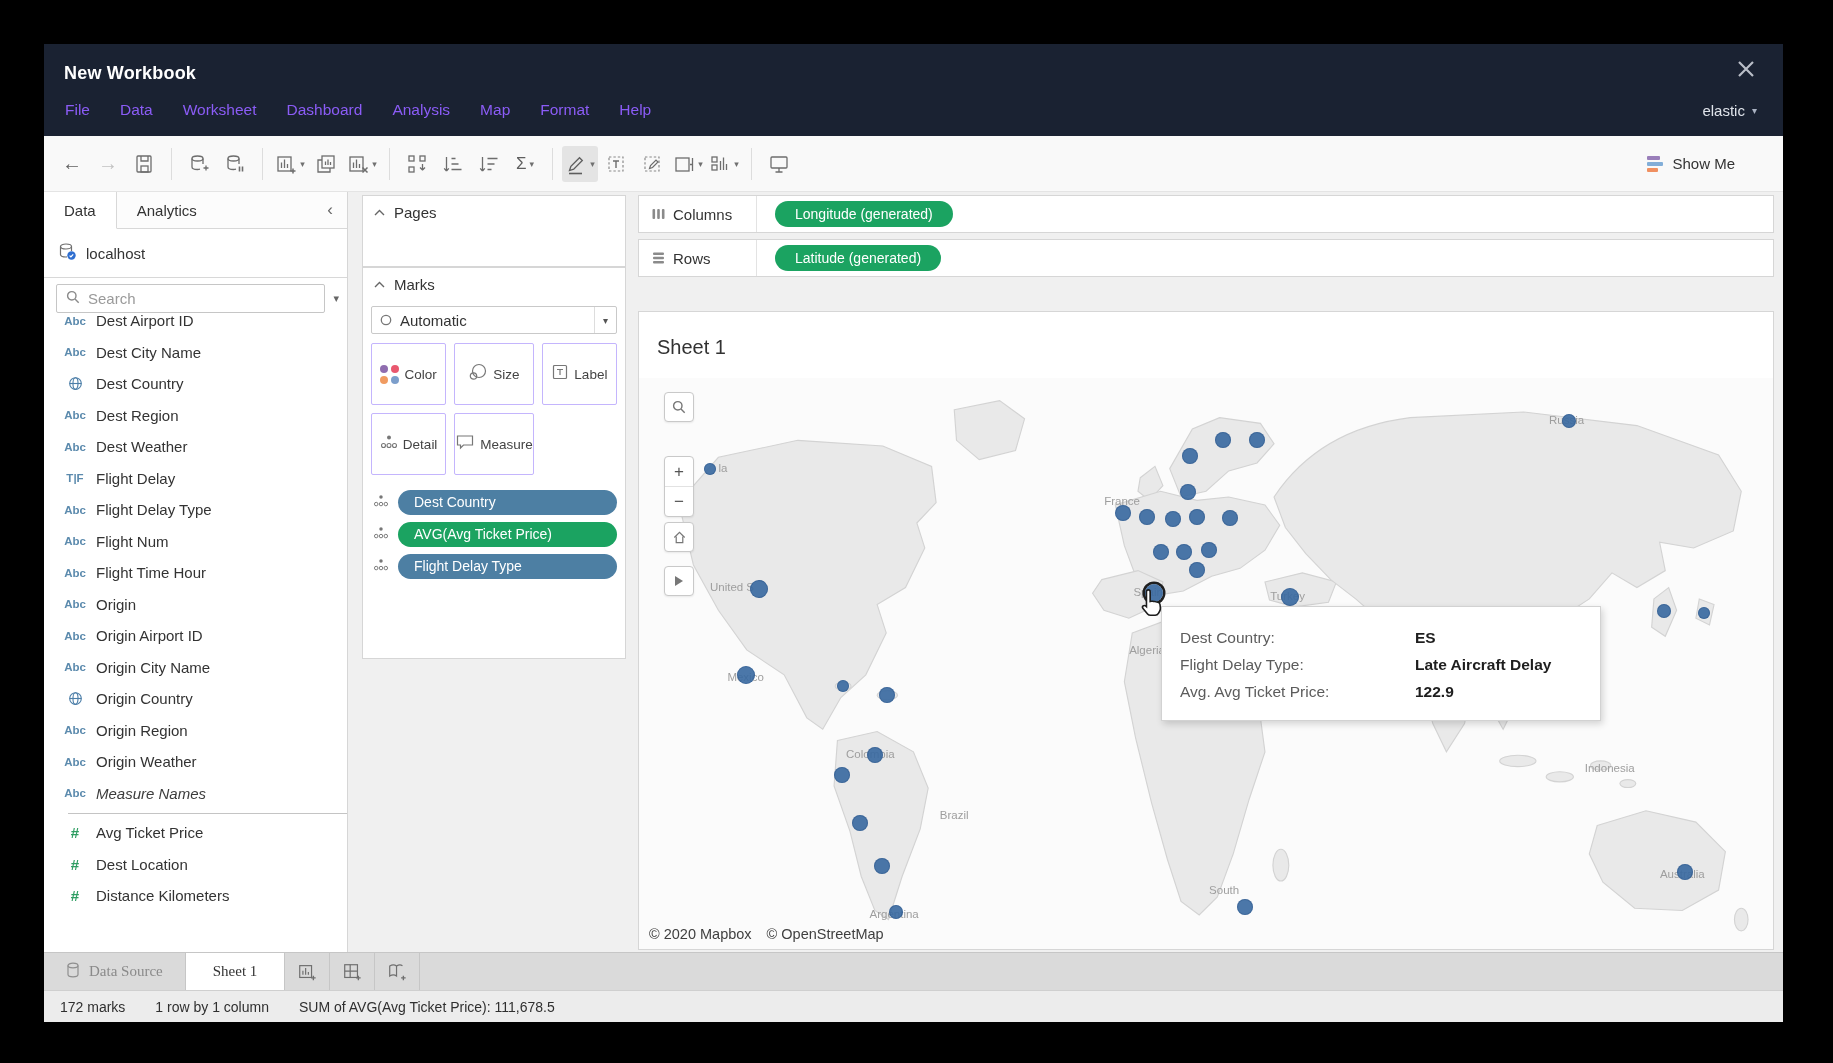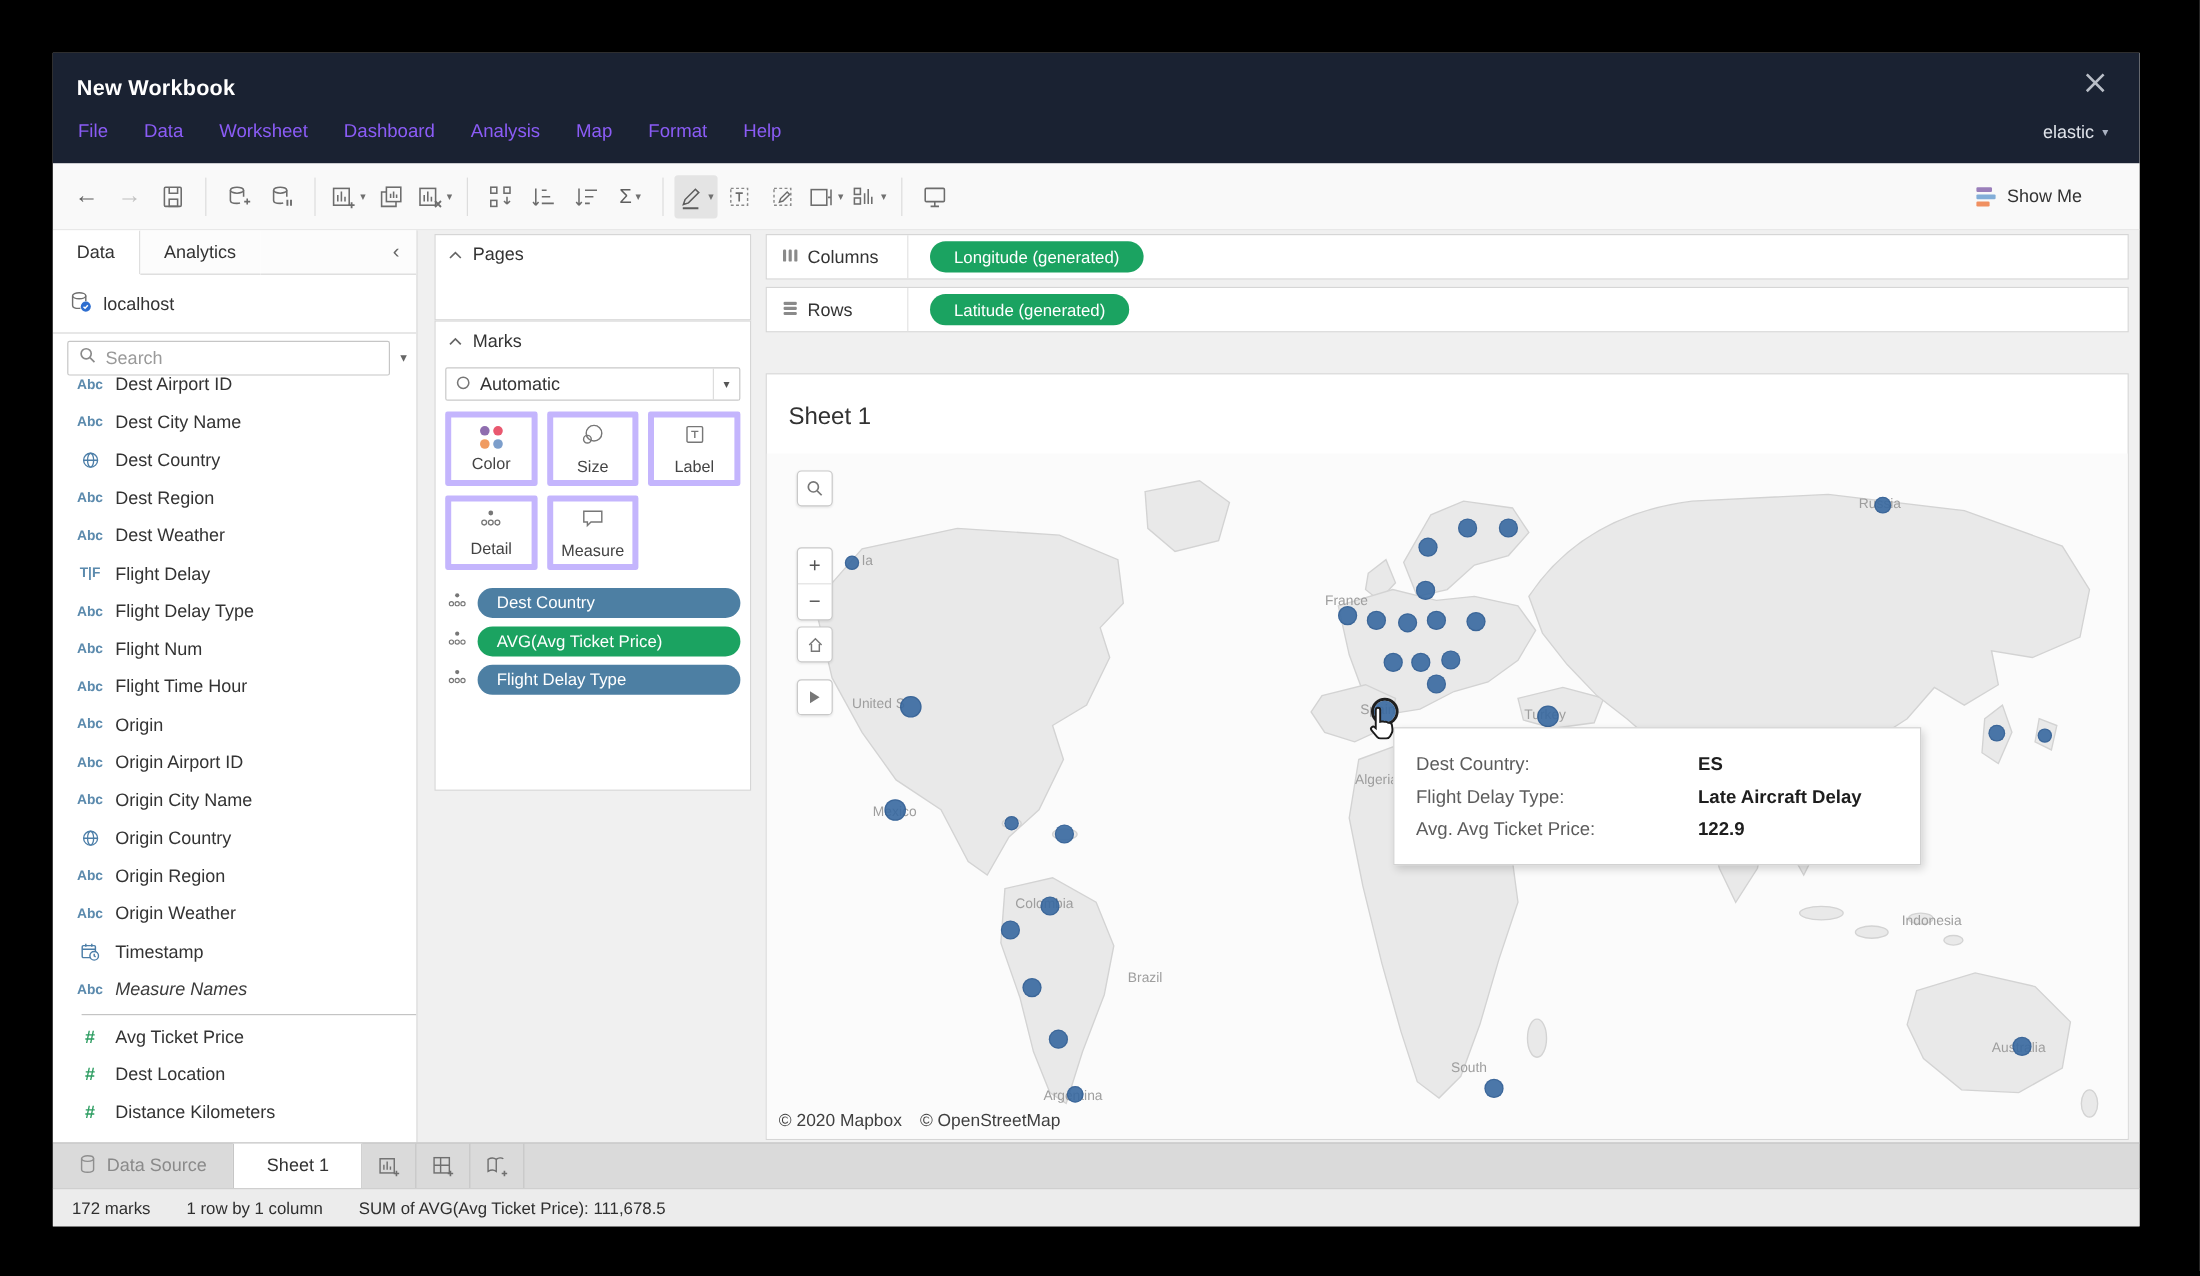--- a/index.html
+++ b/index.html
@@ -58,21 +58,21 @@
 
   
   .cards-panel { width:290px; flex:none; padding:3px 12px 0 14px; }
   .card { background:#fff; border:1px solid #d6d6d6; margin-bottom:0; }
   .card-header { height:32px; display:flex; align-items:center; gap:9px; padding:0 11px; font-size:15px; color:#333; cursor:pointer; }
   .card.pages { height:72px; } .card.filters { height:72px; } .card.marks { height:392px; }
   .chev svg { display:block; }
   .mark-type { margin:6px 8px 9px; height:28px; border:1px solid #c9c9c9; border-radius:2px; display:flex; align-items:center; gap:8px; padding:0 8px; font-size:15px; color:#333; cursor:pointer; background:#fff; }
   .mt-caret { margin-left:auto; border-left:1px solid #ddd; align-self:stretch; display:flex; align-items:center; padding-left:8px; font-size:10px; color:#555; }
   .mark-btns { display:grid; grid-template-columns:repeat(3,1fr); gap:8px; padding:0 8px; }
-  .mbtn { height:62px; border:5px solid #c4b5fd; border-radius:2px; background:#fff; display:flex; flex-direction:column; align-items:center; justify-content:center; gap:5px; cursor:pointer; }
+  .mbtn { height:62px; border:1px solid #c4b5fd; border-radius:2px; background:#fff; display:flex; flex-direction:row; align-items:center; justify-content:center; gap:5px; cursor:pointer; }
   .mbtn .lbl { font-size:13.5px; color:#444; }
   .color-dots { display:grid; grid-template-columns:8px 8px; gap:3px; }
   .color-dots i { width:8px; height:8px; border-radius:50%; display:block; }
   .marks-pills { margin-top:15px; padding:0 8px 0 10px; }
   .pill-row { display:flex; align-items:center; gap:9px; margin-bottom:7px; }
   .pill { flex:1; height:25px; border-radius:13px; color:#fff; font-size:14px; line-height:25px; padding-left:16px; white-space:nowrap; overflow:hidden; cursor:pointer; }
 
   
   .view-area { flex:1; min-width:0; padding:3px 9px 2px 0; display:flex; flex-direction:column; }
   .shelf { height:38px; flex:none; background:#fff; border:1px solid #d6d6d6; display:flex; align-items:center; margin-bottom:6px; }
@@ -90,21 +90,21 @@
   .zoomgroup div { flex:1; display:flex; align-items:center; justify-content:center; font-size:17px; color:#555; cursor:pointer; }
   .zoomgroup div:first-child { border-bottom:1px solid #e2e2e2; }
   .cursor-hand { position:absolute; left:43.9%; top:36.7%; z-index:6; }
   .tooltip { position:absolute; left:522px; top:228px; width:440px; height:115px; background:#fff; border:1px solid #d2d2d2; box-shadow:2px 3px 7px rgba(0,0,0,.16); padding:17px 0 0 18px; z-index:5; }
   .tt-row { display:flex; line-height:27px; font-size:15.5px; }
   .tt-label { width:235px; color:#5c5c5c; }
   .tt-value { font-weight:bold; color:#1e1e1e; }
   .attrib { position:absolute; left:10px; bottom:7px; display:flex; gap:15px; font-size:14.5px; color:#3f3f3f; z-index:3; }
 
   
-  .tabbar { height:38px; flex:none; background:#dadada; border-top:1px solid #c6c6c6; display:flex; align-items:stretch; }
+  .tabbar { height:38px; flex:none; background:#dadada; border-top:1px solid #c6c6c6; display:flex; align-items:stretch;font-family:Liberation Serif, serif; }
   .tab-ds { display:flex; align-items:center; gap:9px; padding:0 22px; color:#8a8a8a; font-size:15px; cursor:pointer; }
   .tab-sheet { background:#fff; padding:0 27px; display:flex; align-items:center; font-size:15px; color:#333; border-left:1px solid #c6c6c6; border-right:1px solid #c6c6c6; cursor:pointer; }
   .tab-ibtn { width:45px; border-right:1px solid #c6c6c6; display:flex; align-items:center; justify-content:center; color:#6f6f6f; cursor:pointer; }
   .statusbar { height:32px; flex:none; background:#ececec; border-top:1px solid #cfcfcf; display:flex; align-items:center; gap:30px; padding:0 16px; font-size:14px; color:#2f2f2f; }
 </style>
 </head>
 <body>
 
 <div class="window">
 
@@ -354,31 +354,20 @@
             </span>
             <span class="fname">Origin Country</span>
           </div>
           <div class="frow">
             <span class="fi fi-abc">Abc</span>
             <span class="fname">Origin Region</span>
           </div>
           <div class="frow">
             <span class="fi fi-abc">Abc</span>
             <span class="fname">Origin Weather</span>
-          </div>
-          <div class="frow">
-            <span class="fi">
-              <svg width="16" height="16" viewBox="0 0 16 16" fill="none" stroke="#4c7ea8" stroke-width="1.2">
-                <rect x="1.5" y="3" width="11" height="10" rx="1"></rect>
-                <path d="M1.5 6h11M4.5 1.5V4M9.5 1.5V4"></path>
-                <circle cx="11.5" cy="11.5" r="3.6" fill="#fff"></circle>
-                <path d="M11.5 9.8v1.8l1.2.7"></path>
-              </svg>
-            </span>
-            <span class="fname">Timestamp</span>
           </div>
           <div class="frow italic">
             <span class="fi fi-abc">Abc</span>
             <span class="fname">Measure Names</span>
           </div>
         </div>
       <div class="sep"></div>
       <div class="fieldlist" id="meas-list">
           <div class="frow">
             <span class="fi fi-hash">#</span>

